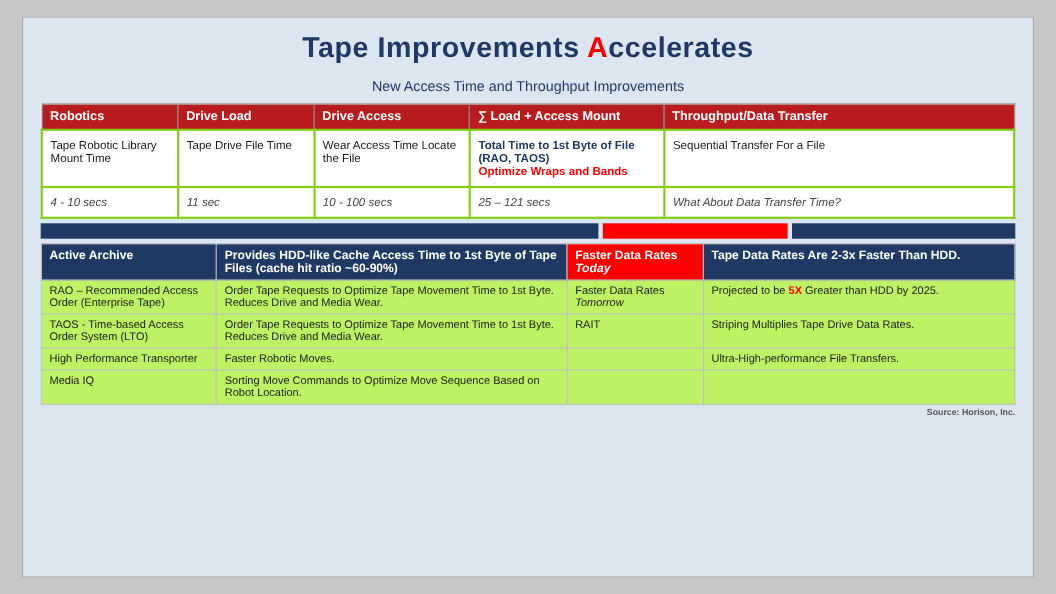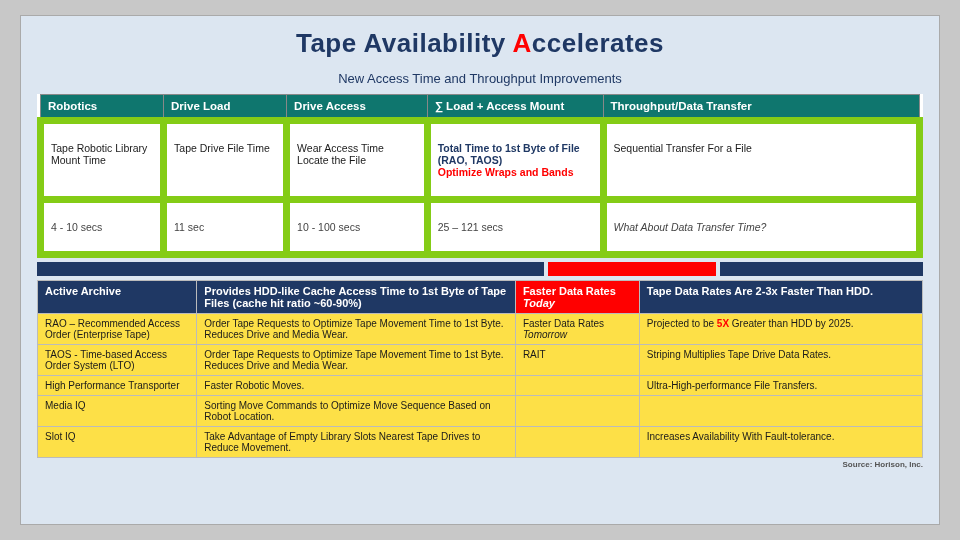--- a/index.html
+++ b/index.html
@@ -40,37 +40,38 @@
       margin-top: 12px;
     }
     
     .upper-table {
       width: 100%;
       border-collapse: collapse;
       margin-top: 8px;
       background: white;
     }
     .upper-table th {
-      background: #0f766e;
+      background: #b91c1c;
       color: white;
       font-size: 11.5px;
       font-weight: bold;
       padding: 5px 7px;
       border: 1px solid #888;
       text-align: left;
     }
     .upper-table td {
       font-size: 10.5px;
-      padding: 18px 7px;
-      border: 7px solid #84cc16;
+      padding: 7px 7px;
+      border: 2px solid #84cc16;
       vertical-align: top;
       background: white;
       color: #1a1a1a;
     }
     .upper-table tr.times td {
+      font-style: italic;
       color: #444;
     }
     .total-cell {
       color: #1f3864 !important;
       font-weight: bold;
     }
     .optimize-line {
       color: #ff0000;
       font-weight: bold;
     }
@@ -103,21 +104,21 @@
     .lower-table {
       width: 100%;
       border-collapse: collapse;
       background: white;
     }
     .lower-table td {
       font-size: 10px;
       padding: 4px 7px;
       border: 1px solid #bbb;
       vertical-align: top;
-      background: #fde047;
+      background: #bef264;
       color: #1a1a1a;
     }
     .lower-table tr.header-row td {
       background: #1f3864;
       color: white;
       font-size: 11px;
       font-weight: bold;
     }
     .lower-table tr.header-row td.red-cell {
       background: #ff0000;
@@ -139,21 +140,21 @@
     .col-drive-access { width: 16%; }
     .col-sum { width: 20%; }
     .col-throughput { width: 36%; }
   </style>
 </head>
 <body>
 
 <div class="slide">
   <div class="slide-title">
     <h1>
-      <span>Tape Availability </span><span class="accent">A</span><span>ccelerates</span>
+      <span>Tape Improvements </span><span class="accent">A</span><span>ccelerates</span>
     </h1>
     <h2>New Access Time and Throughput Improvements</h2>
   </div>
 
   <table class="upper-table">
     <colgroup>
       <col class="col-robotics">
       <col class="col-drive-load">
       <col class="col-drive-access">
       <col class="col-sum">
@@ -242,25 +243,19 @@
         <td>Ultra-High-performance File Transfers.</td>
       </tr>
 
       <tr>
         <td>Media IQ</td>
         <td>Sorting Move Commands to Optimize Move Sequence Based on Robot Location.</td>
         <td></td>
         <td></td>
       </tr>
 
-      <tr>
-        <td>Slot IQ</td>
-        <td>Take Advantage of Empty Library Slots Nearest Tape Drives to Reduce Movement.</td>
-        <td></td>
-        <td>Increases Availability With Fault-tolerance.</td>
-      </tr>
     </tbody>
   </table>
 
   <div class="source-line">
     <span>Source: Horison, Inc.</span>
   </div>
 </div>
 
 </body></html>

